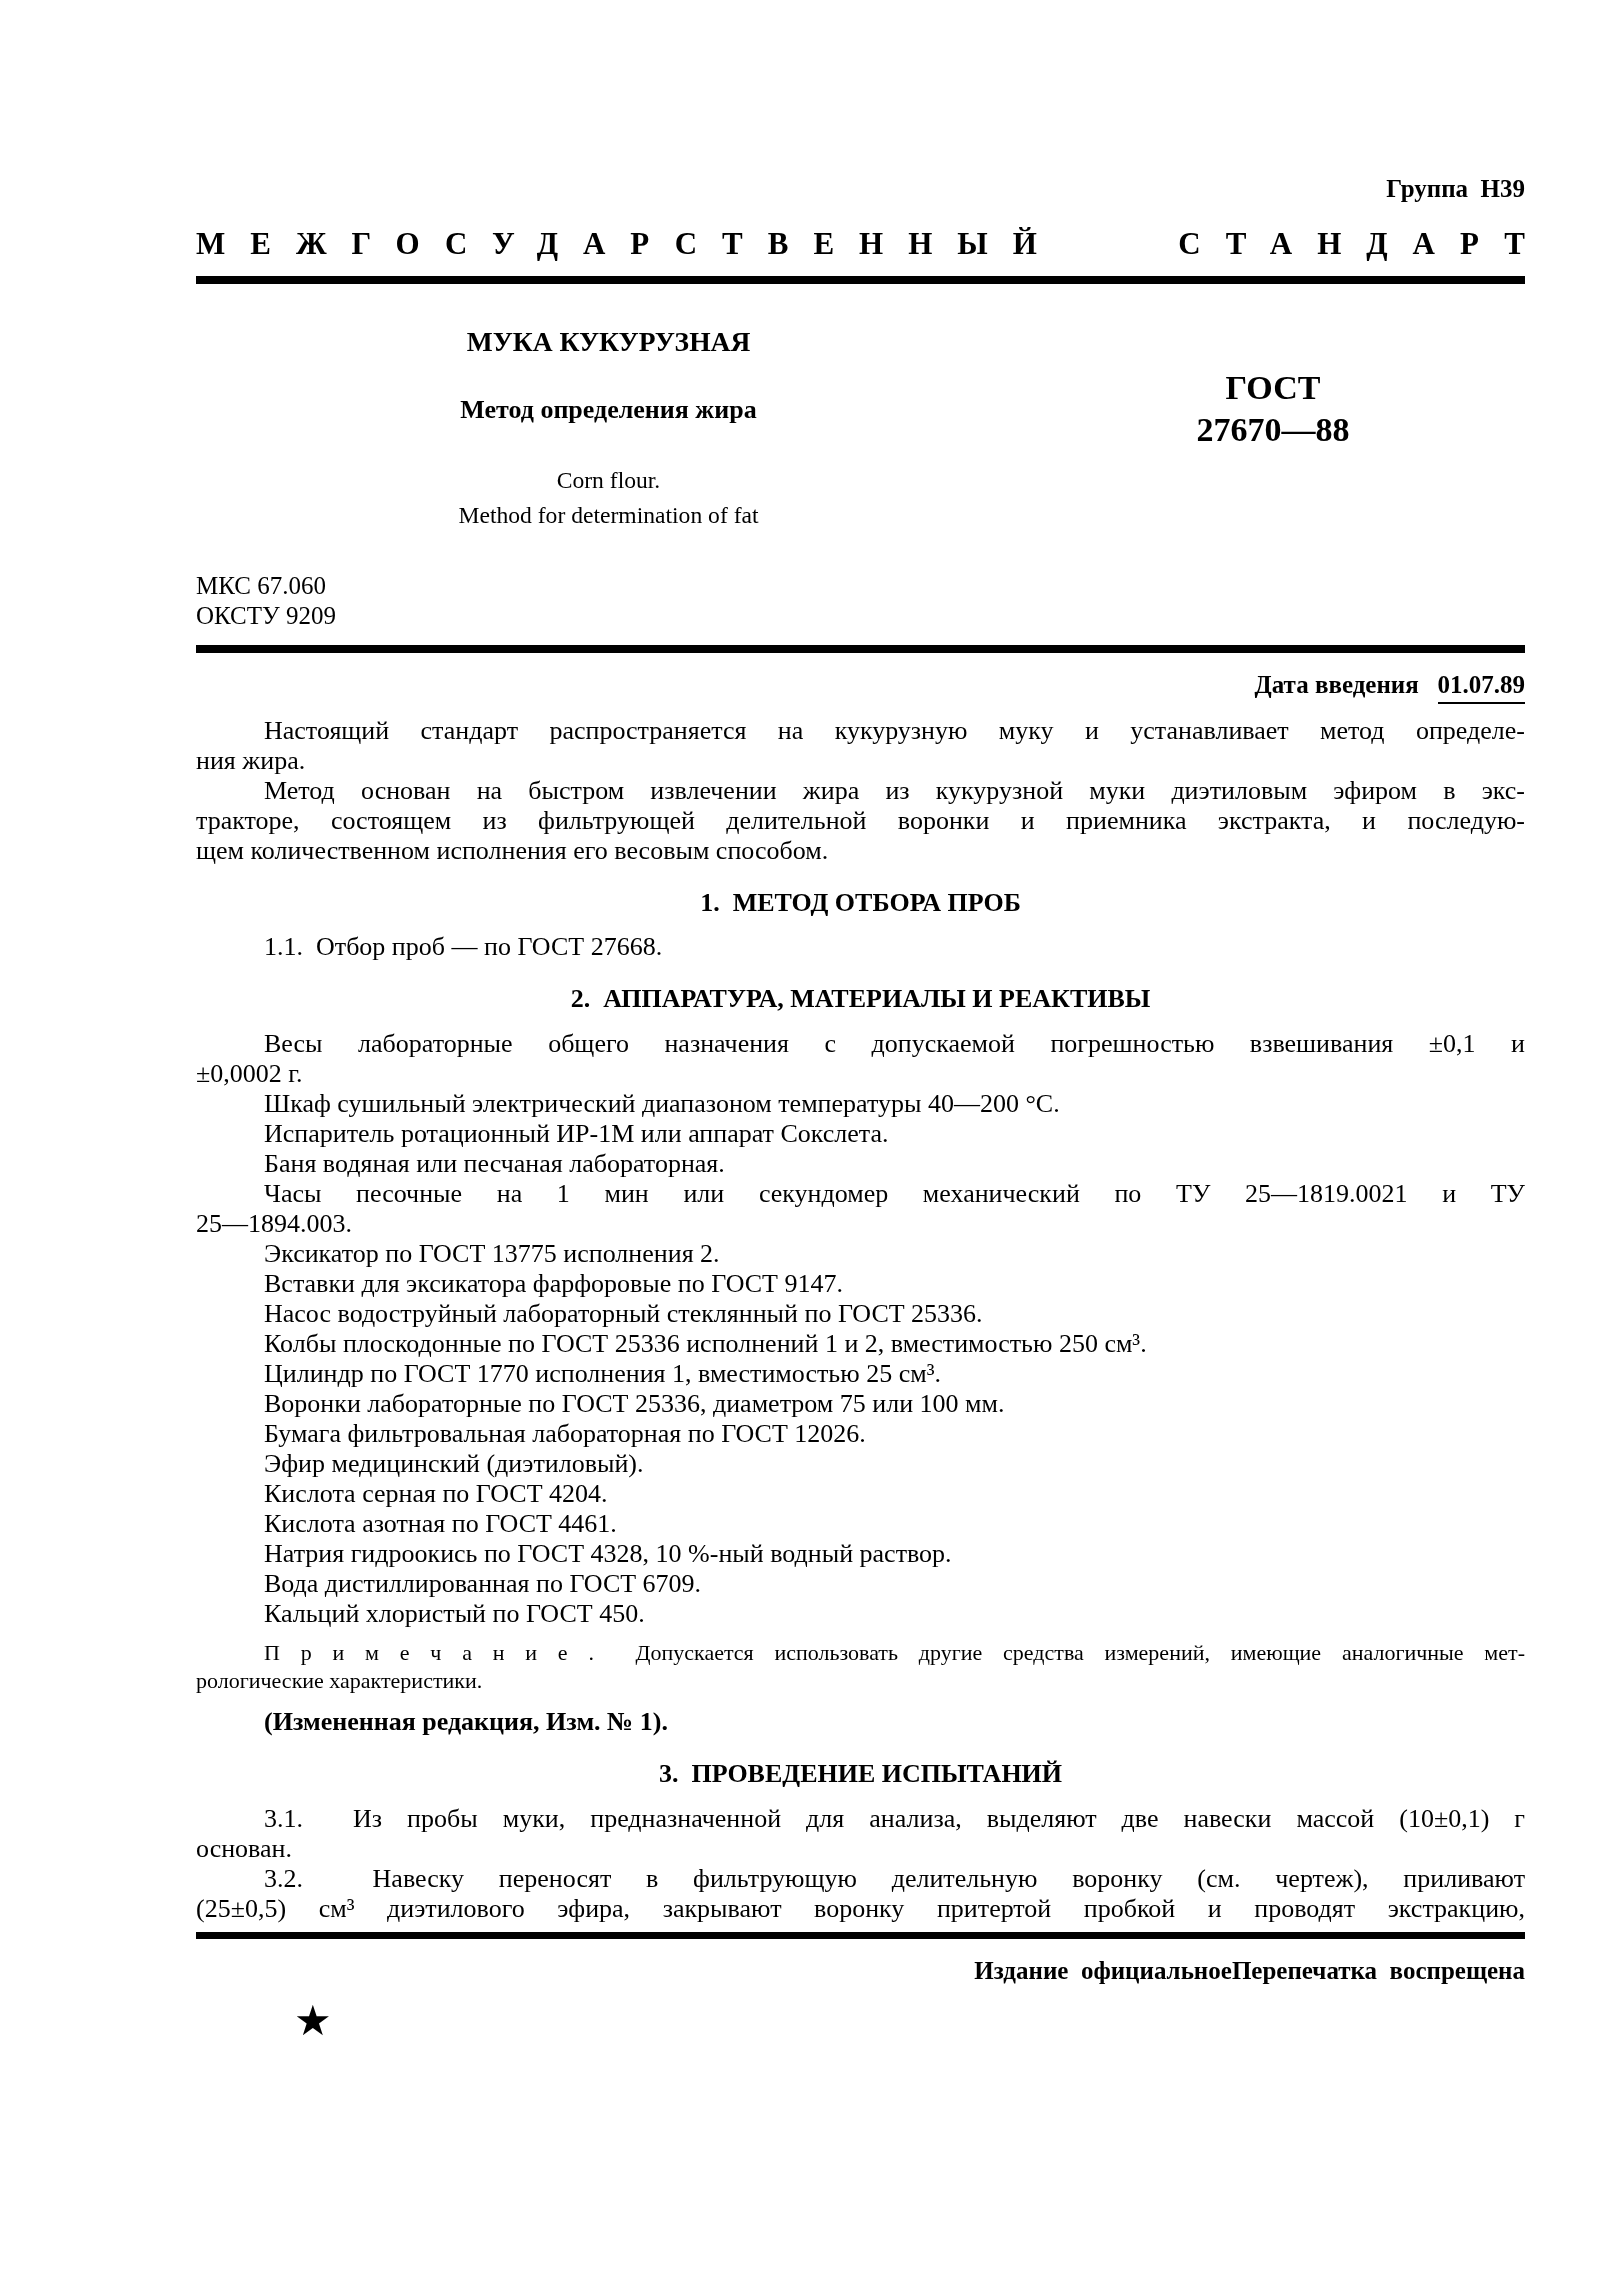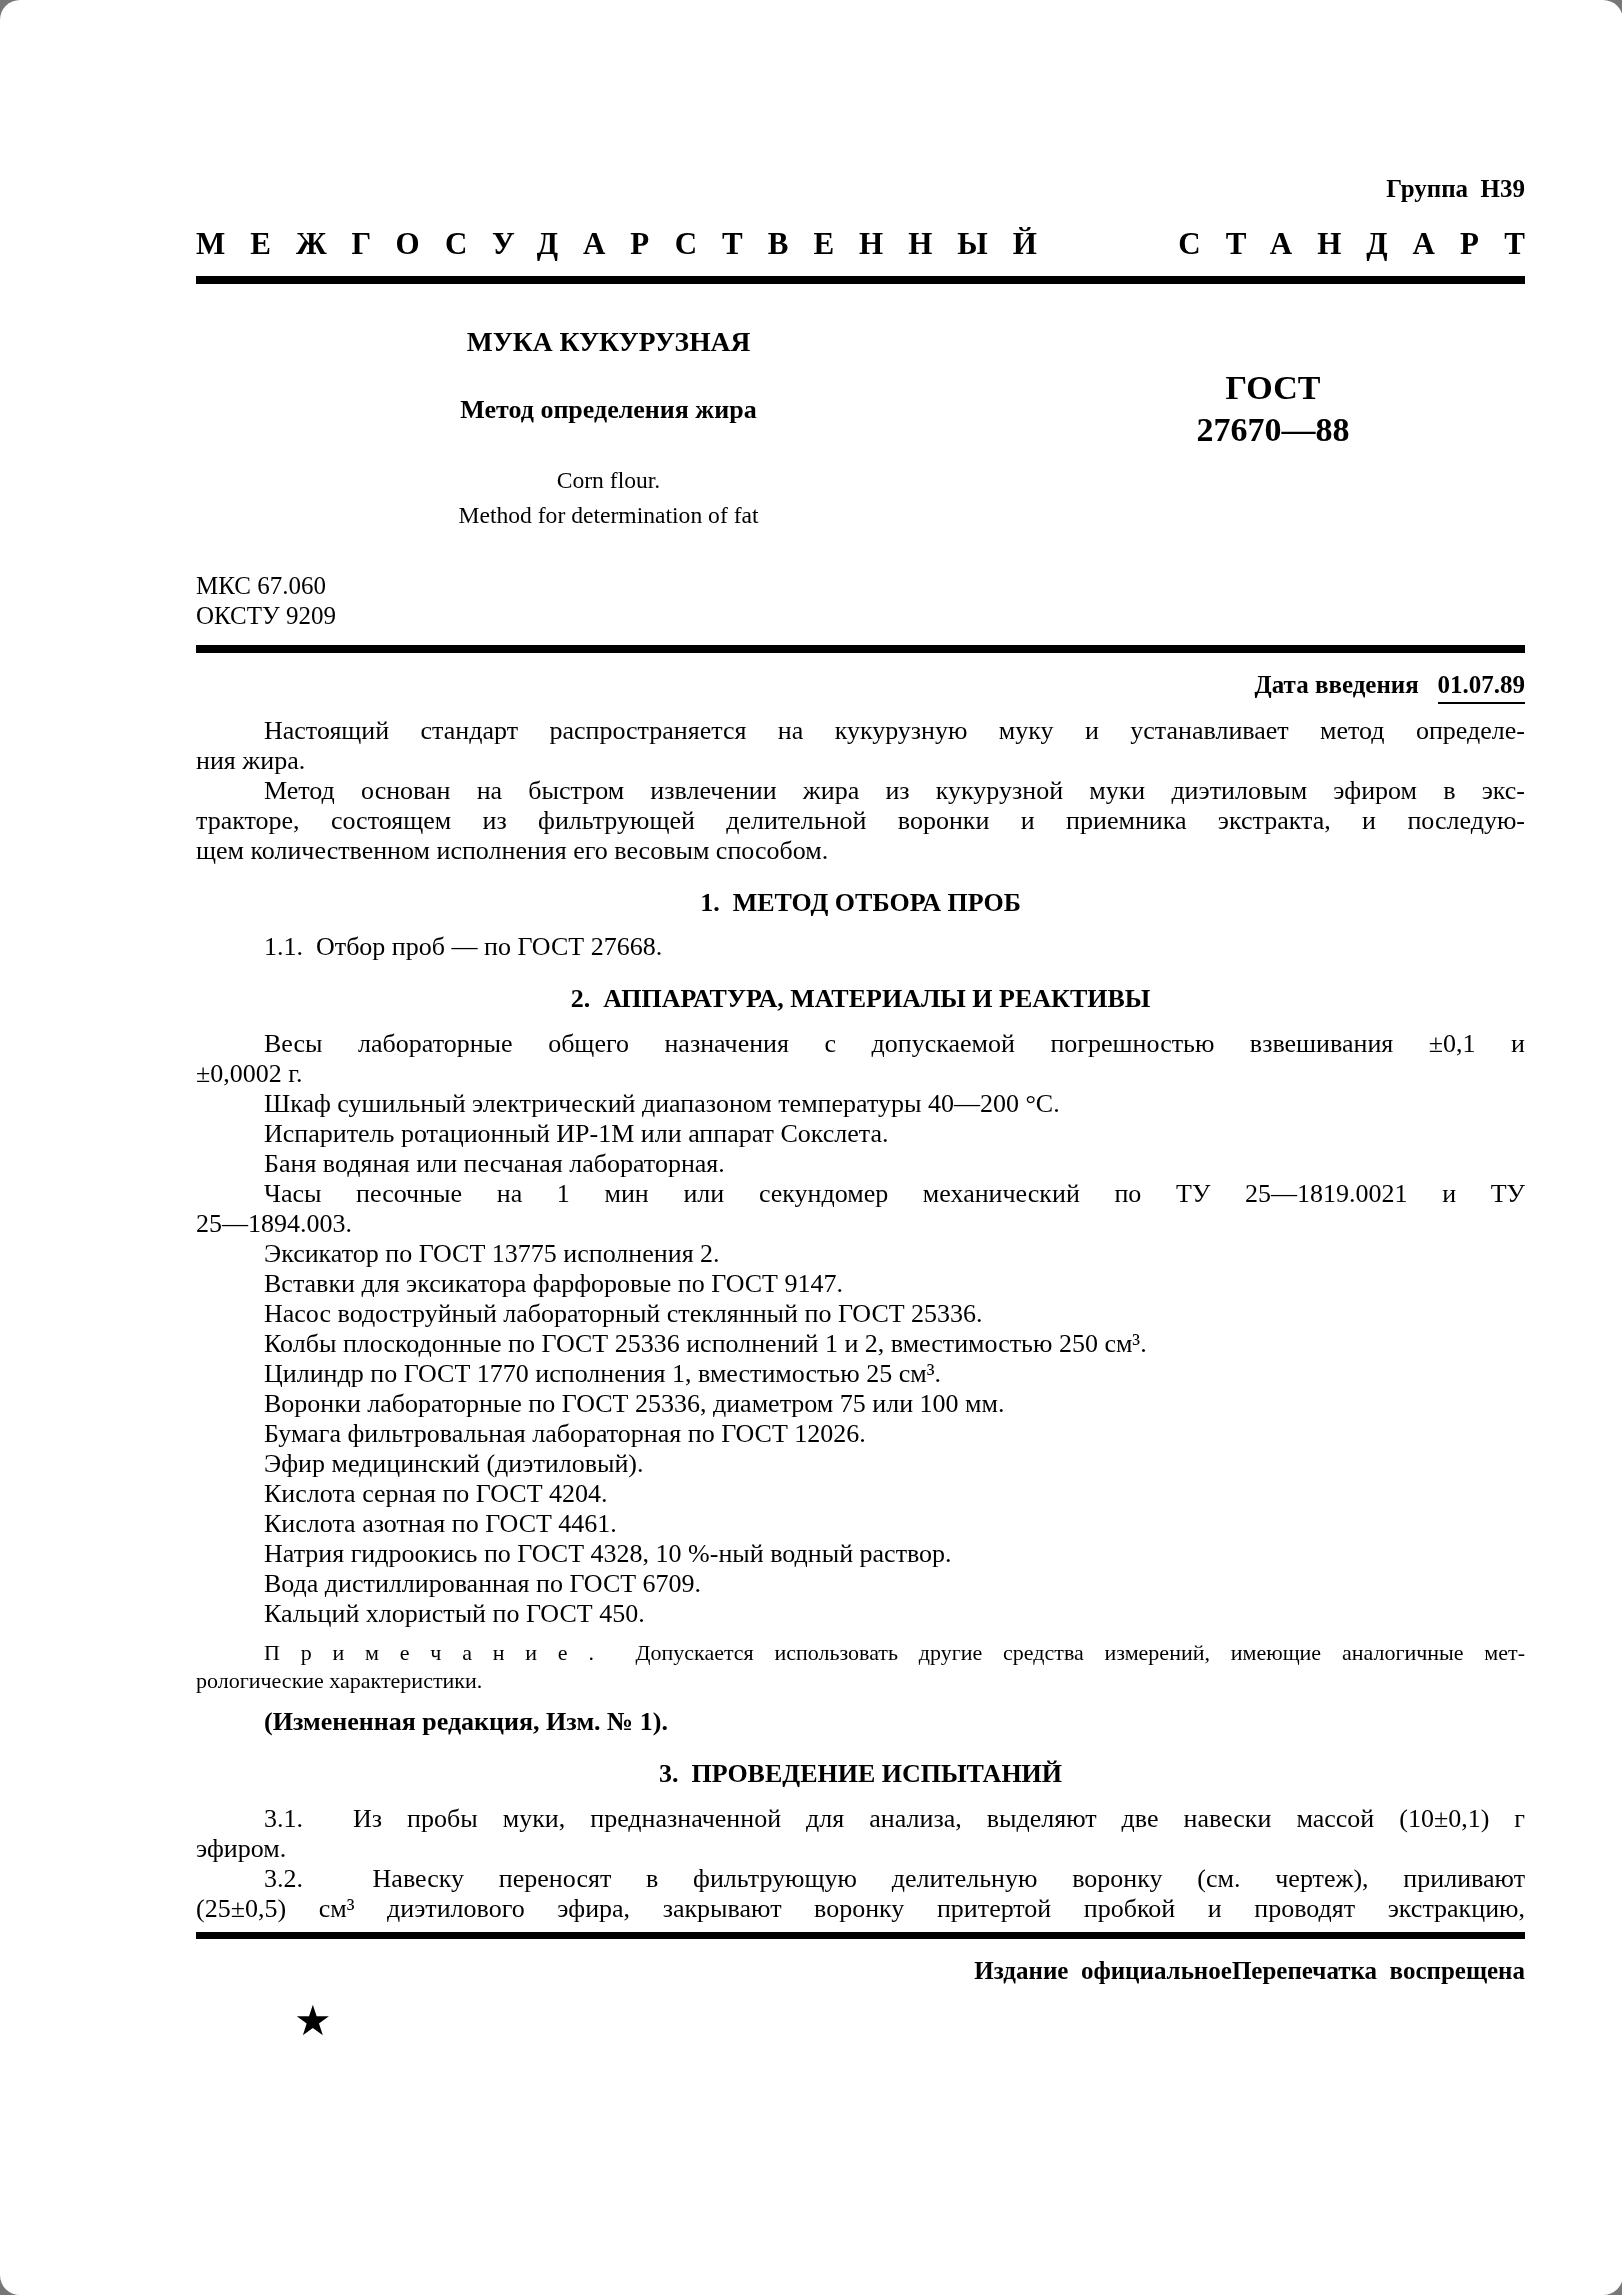--- a/index.html
+++ b/index.html
@@ -7,21 +7,20 @@
     position: relative;
     width: 1623px;
     height: 2295px;
     margin: 0 auto;
     background: #ffffff;
     color: #000000;
     font-family: "Liberation Serif", "DejaVu Serif", serif;
     box-sizing: border-box;
     padding: 175px 98px 0 196px;
     overflow: hidden;
-    border-radius: 20px;
   }
   
   .group-label {
     text-align: right;
     font-weight: bold;
     font-size: 25px;
     line-height: 27.5px;
     margin-bottom: 22px;
   }
   
@@ -213,21 +212,21 @@
       <div class="para note">
         <div class="line first j">П р и м е ч а н и е .&nbsp; Допускается использовать другие средства измерений, имеющие аналогичные мет-</div>
         <div class="line">рологические характеристики.</div>
       </div>
       <div class="para bold">
         <div class="line first">(Измененная редакция, Изм. № 1).</div>
       </div>
       <div class="heading">3.&nbsp; ПРОВЕДЕНИЕ ИСПЫТАНИЙ</div>
       <div class="para">
         <div class="line first j">3.1.&nbsp; Из пробы муки, предназначенной для анализа, выделяют две навески массой (10±0,1) г</div>
-        <div class="line">эфиром.</div>
+        <div class="line">основан.</div>
       </div>
       <div class="para">
         <div class="line first j">3.2.&nbsp; Навеску переносят в фильтрующую делительную воронку (см. чертеж), приливают</div>
         <div class="line j">(25±0,5) см³ диэтилового эфира, закрывают воронку притертой пробкой и проводят экстракцию,</div>
       </div>
     </div>
 
   <div class="footer-rule"></div>
 
   <div class="footer-row">

